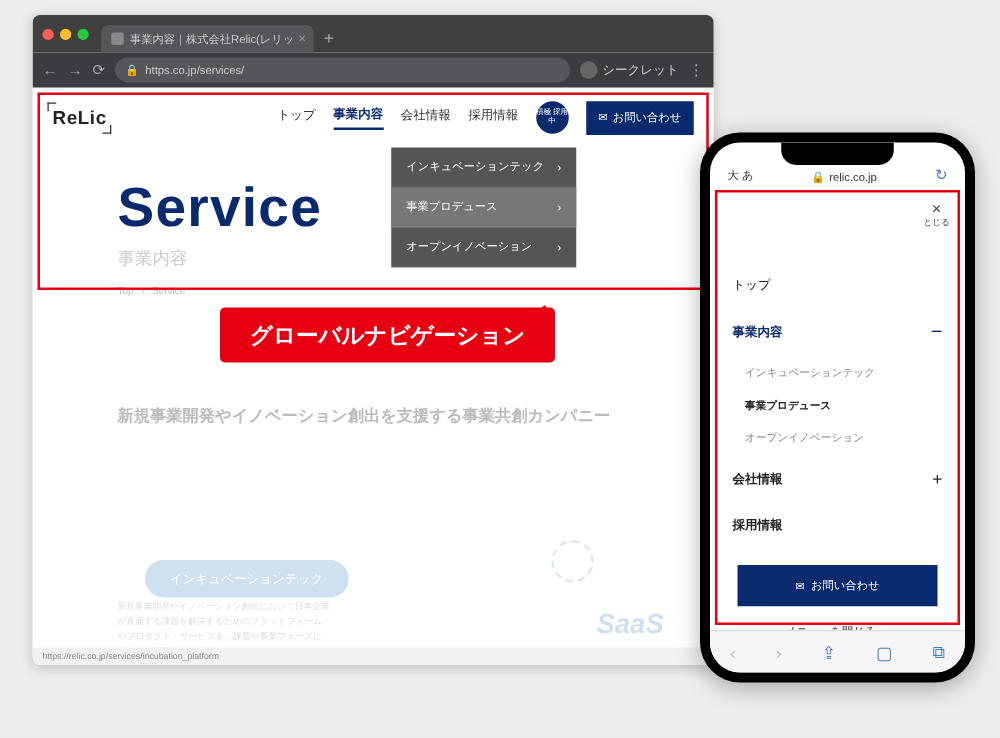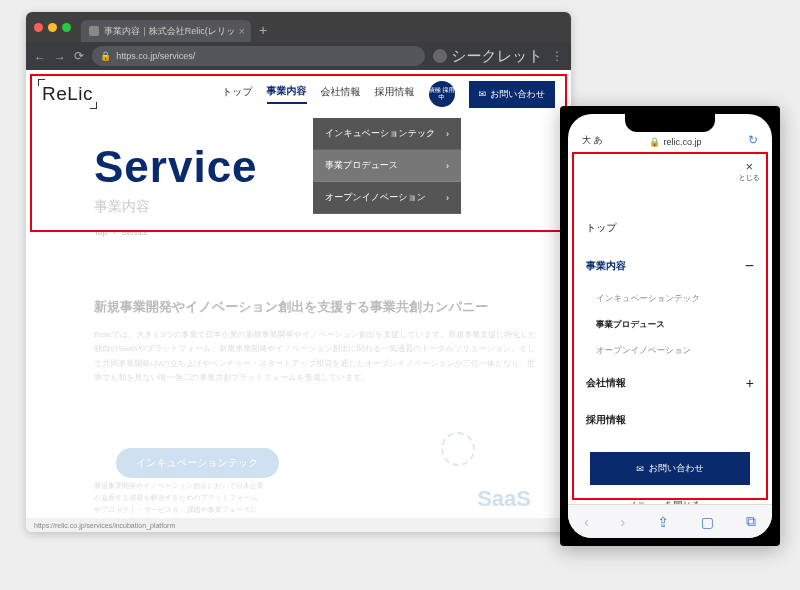--- a/index.html
+++ b/index.html
@@ -11,60 +11,60 @@
 .traffic{display:flex;gap:5px;margin-right:10px}
 .traffic span{width:9px;height:9px;border-radius:50%}
 .traffic .r{background:#ff5f56}.traffic .y{background:#ffbd2e}.traffic .g{background:#27c93f}
 .tab{background:#54565a;height:22px;border-radius:6px 6px 0 0;display:flex;align-items:center;padding:0 20px 0 8px;color:#ccc;font-size:9px;position:relative;margin-top:8px;max-width:170px;overflow:hidden;white-space:nowrap}
 .tab .favicon{width:10px;height:10px;background:#888;border-radius:2px;margin-right:5px;flex-shrink:0}
 .tab-x{position:absolute;right:6px;color:#999;font-size:11px}
 .newtab{color:#aaa;font-size:14px;margin-left:8px;margin-top:5px}
 .addrbar{height:28px;background:#3a3c40;display:flex;align-items:center;padding:0 8px;gap:8px}
 .navico{color:#aaa;font-size:12px}
 .url{flex:1;background:#54565a;height:20px;border-radius:10px;display:flex;align-items:center;padding:0 8px;color:#ccc;font-size:9px;gap:5px}
-.incog{display:flex;align-items:center;gap:4px;color:#ccc;font-size:15px}
+.incog{display:flex;align-items:center;gap:4px;color:#ccc;font-size:10px}
 .incog-ico{width:14px;height:14px;background:#666;border-radius:50%}
 
 .page{position:relative;height:462px;overflow:hidden}
 .redbox{position:absolute;left:4px;top:4px;right:4px;height:158px;border:2px solid #e60012;z-index:5;pointer-events:none}
 .hdr{height:48px;display:flex;align-items:center;justify-content:space-between;padding:0 16px}
-.logo{font-size:19px;font-weight:400;letter-spacing:.5px;color:#222;position:relative}
+.logo{font-size:15px;font-weight:700;letter-spacing:.5px;color:#222;position:relative}
 .logo::before{content:"";position:absolute;left:-4px;top:-4px;width:6px;height:6px;border-left:1px solid #333;border-top:1px solid #333}
 .logo::after{content:"";position:absolute;right:-4px;bottom:-4px;width:6px;height:6px;border-right:1px solid #333;border-bottom:1px solid #333}
 .gnav{display:flex;align-items:center;gap:14px;font-size:10px}
 .gnav-item{color:#333;cursor:pointer;position:relative;padding-bottom:4px}
 .gnav-item.active{color:#0a2a6e;font-weight:700;border-bottom:2px solid #0a2a6e}
 .badge{width:26px;height:26px;border-radius:50%;background:#0a2a6e;color:#fff;font-size:6px;display:flex;align-items:center;justify-content:center;text-align:center;line-height:1.1}
 .contact-btn{background:#0a2a6e;color:#fff;font-size:9px;padding:7px 10px;display:flex;align-items:center;gap:4px}
 
 .dd{position:absolute;right:110px;top:48px;width:148px;background:#555;z-index:3}
 .dd-item{color:#fff;font-size:9px;padding:9px 12px;display:flex;align-items:center;justify-content:space-between;border-bottom:1px solid rgba(255,255,255,.1)}
 .dd-item.sel{background:#777}
 .dd-chev{color:#fff;font-size:9px}
 
 .hero-title{position:absolute;left:68px;top:72px;font-size:44px;font-weight:700;color:#0a2a6e;letter-spacing:1px}
 .hero-sub{position:absolute;left:68px;top:128px;font-size:14px;color:#ccc}
 .crumbs{position:absolute;left:68px;top:158px;font-size:8px;color:#bbb;display:flex;gap:6px;align-items:flex-end}
 
 .callout{position:absolute;left:150px;top:176px;background:#e60012;color:#fff;font-size:18px;font-weight:700;padding:10px 24px;border-radius:4px;z-index:10}
 .callout::before{content:"";position:absolute;right:-2px;top:-12px;border:10px solid transparent;border-bottom-color:#e60012;transform:skewX(-20deg)}
 
-.intro{position:absolute;left:68px;top:228px;right:30px}
+.intro{position:absolute;left:68px;top:254px;right:30px}
 .intro h2{font-size:13px;color:#bbb;margin-bottom:12px}
 .intro p{font-size:8px;color:#ddd;line-height:1.8}
 
 .pill{position:absolute;left:90px;top:378px;background:#cfe0f0;color:#fff;font-size:10px;padding:8px 20px;border-radius:20px}
 .pill-desc{position:absolute;left:68px;top:410px;font-size:7px;color:#ddd;line-height:1.7;width:170px}
-.saas{position:absolute;right:40px;bottom:20px;color:#cfe0f0;font-size:22px;font-weight:700;}
+.saas{position:absolute;right:40px;bottom:20px;color:#cfe0f0;font-size:22px;font-weight:700;font-style:italic}
 .illust{position:absolute;right:30px;bottom:50px;width:120px;height:60px}
 .illust::before{content:"";position:absolute;left:20px;top:10px;width:30px;height:30px;border:2px dashed #e0e8f0;border-radius:50%}
 .statusbar{position:absolute;left:0;bottom:0;right:0;height:14px;background:rgba(240,240,240,.9);font-size:7px;color:#888;display:flex;align-items:center;padding:0 8px}
 
 
-.phone{position:absolute;right:20px;top:106px;width:220px;height:440px;background:#000;border-radius:4px;padding:8px;box-shadow:0 4px 20px rgba(0,0,0,.3);z-index:20}
+.phone{position:absolute;right:20px;top:106px;width:220px;height:440px;background:#000;border-radius:32px;padding:8px;box-shadow:0 4px 20px rgba(0,0,0,.3);z-index:20}
 .screen{width:100%;height:100%;background:#fff;border-radius:24px;overflow:hidden;position:relative}
 .notch{position:absolute;top:0;left:50%;transform:translateX(-50%);width:90px;height:18px;background:#000;border-radius:0 0 12px 12px;z-index:5}
 .sf-top{height:36px;display:flex;align-items:flex-end;justify-content:space-between;padding:0 14px 3px;font-size:9px;color:#333}
 .sf-url{flex:1;text-align:center;color:#333;font-size:9px;display:flex;align-items:center;justify-content:center;gap:3px}
 .sf-reload{color:#4a7dc9;font-size:12px}
 
 .m-red{position:absolute;left:4px;top:38px;right:4px;bottom:38px;border:2px solid #e60012;pointer-events:none;z-index:4}
 .m-close{position:absolute;right:12px;top:46px;text-align:center;font-size:7px;color:#444}
 .m-close .x{font-size:13px;display:block;line-height:1}
 .m-menu{padding:60px 18px 0}
@@ -148,24 +148,24 @@
     </div>
 
     <div class="hero-title">Service</div>
     <div class="hero-sub">事業内容</div>
     <div class="crumbs">
       <span>Top</span>
       <span>›</span>
       <span>Service</span>
     </div>
 
+    <div class="callout">グローバルナビゲーション</div>
 
     <div class="intro">
       <h2>新規事業開発やイノベーション創出を支援する事業共創カンパニー</h2>
-      <p>Relicでは、大きく3つの事業で日本企業の新規事業開発やイノベーション創出を支援しています。新規事業支援に特化した独自のSaaSやプラットフォーム、新規事業開発やイノベーション創出に関わる一気通貫のトータルソリューション、そして共同事業開発/JVの立ち上げやベンチャー・スタートアップ投資を通じたオープンイノベーションが三位一体となり、世界でも類を見ない唯一無二の事業共創プラットフォームを形成しています。</p>
     </div>
 
     <div class="pill">インキュベーションテック</div>
     <div class="pill-desc">新規事業開発やイノベーション創出において日本企業が直面する課題を解決するためのプラットフォームやプロダクト・サービスを、課題や事業フェーズに合わせて展開しています。</div>
     <div class="illust"></div>
     <div class="saas">SaaS</div>
     <div class="statusbar">https://relic.co.jp/services/incubation_platform</div>
   </div>
 </div>
 

